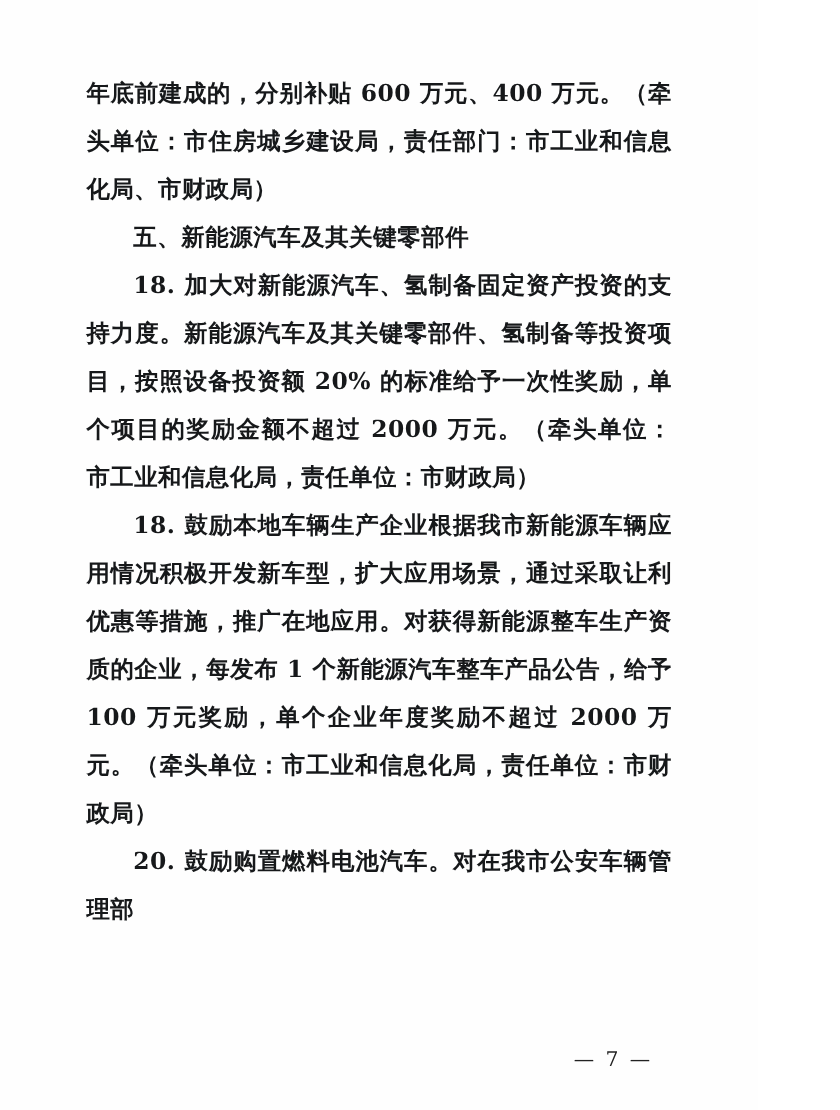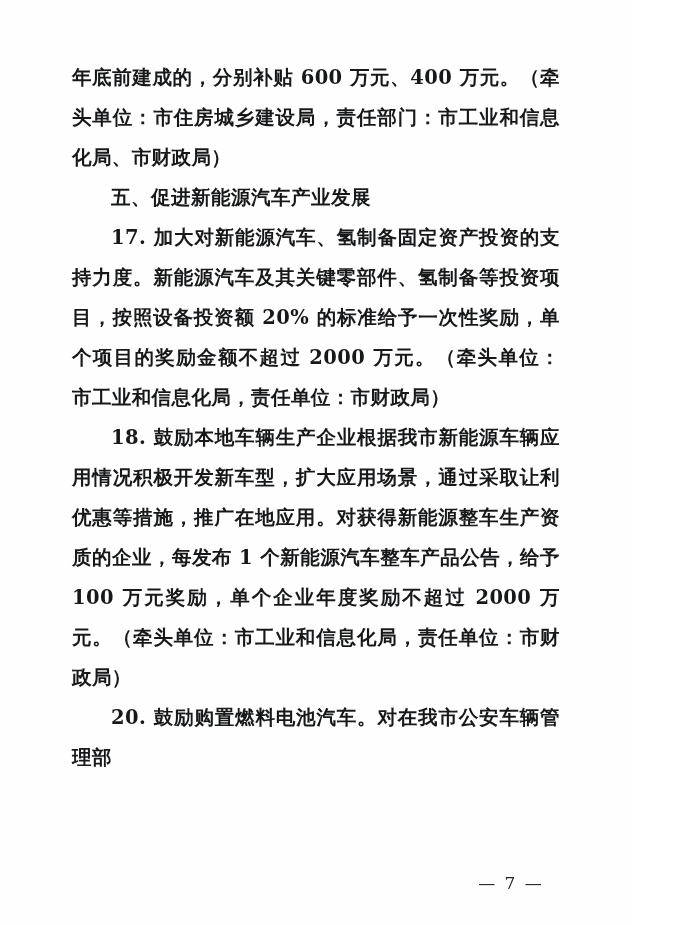--- a/index.html
+++ b/index.html
@@ -68,23 +68,23 @@
   }
 </style>
 </head>
 <body>
 
 <div class="page">
   <div class="doc-body">
 
     <p class="para">年底前建成的，分别补贴 600 万元、400 万元。（牵头单位：市住房城乡建设局，责任部门：市工业和信息化局、市财政局）</p>
 
-    <h2 class="heading">五、促进新能源汽车产业发展</h2>
+    <h2 class="heading">五、新能源汽车及其关键零部件</h2>
 
-    <p class="para indent">17. 加大对新能源汽车、氢制备固定资产投资的支持力度。新能源汽车及其关键零部件、氢制备等投资项目，按照设备投资额 20% 的标准给予一次性奖励，单个项目的奖励金额不超过 2000 万元。（牵头单位：市工业和信息化局，责任单位：市财政局）</p>
+    <p class="para indent">18. 加大对新能源汽车、氢制备固定资产投资的支持力度。新能源汽车及其关键零部件、氢制备等投资项目，按照设备投资额 20% 的标准给予一次性奖励，单个项目的奖励金额不超过 2000 万元。（牵头单位：市工业和信息化局，责任单位：市财政局）</p>
 
     <p class="para indent">18. 鼓励本地车辆生产企业根据我市新能源车辆应用情况积极开发新车型，扩大应用场景，通过采取让利优惠等措施，推广在地应用。对获得新能源整车生产资质的企业，每发布 1 个新能源汽车整车产品公告，给予 100 万元奖励，单个企业年度奖励不超过 2000 万元。（牵头单位：市工业和信息化局，责任单位：市财政局）</p>
 
 
     <p class="para indent">20. 鼓励购置燃料电池汽车。对在我市公安车辆管理部</p>
 
   </div>
 
   <div class="footer">
     <span class="page-num-wrap">— 7 —</span>

